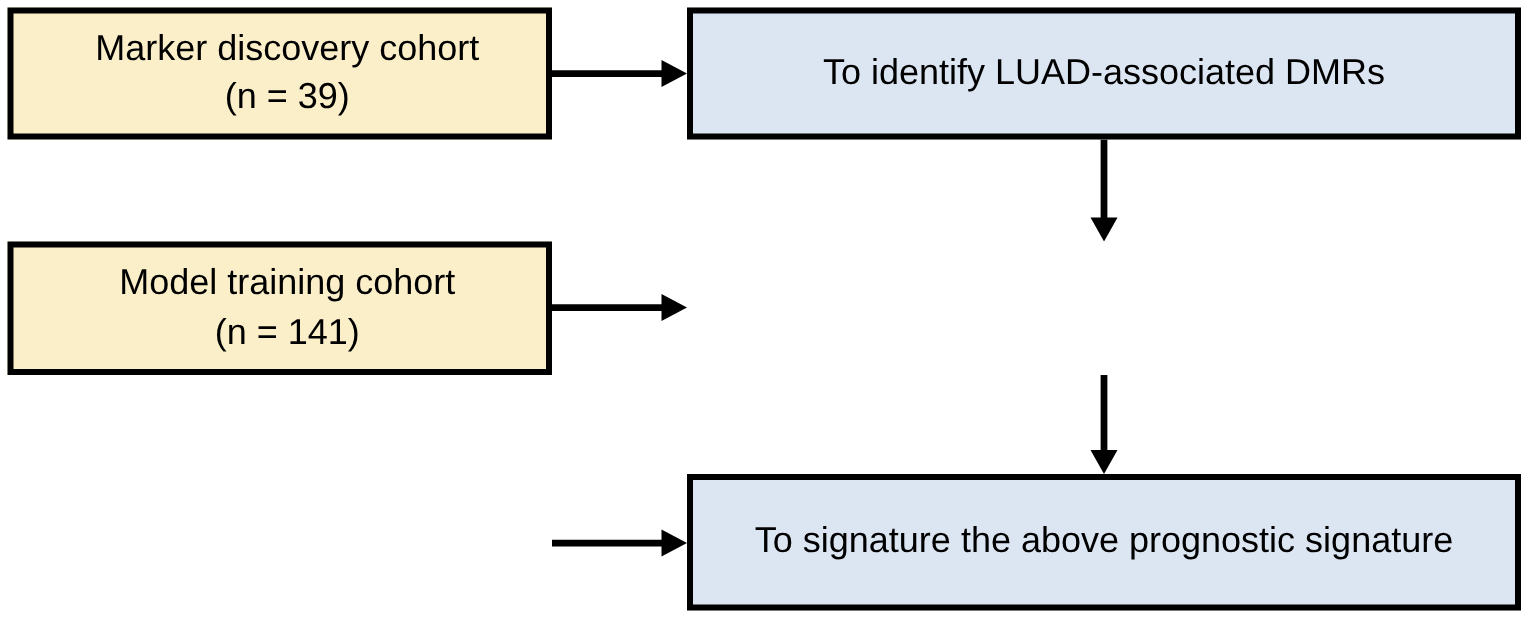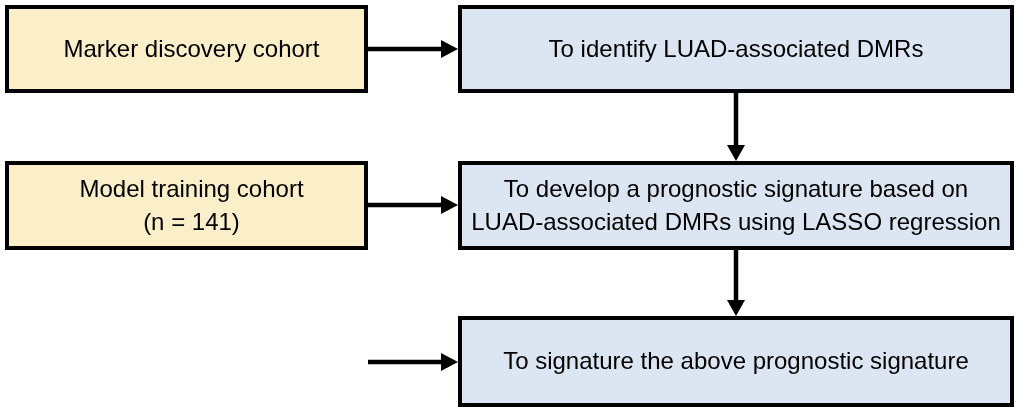--- a/index.html
+++ b/index.html
@@ -41,31 +41,29 @@
   .arrow-line { stroke: #000000; stroke-width: 4.5; }
   .arrow-head { fill: #000000; }
 </style>
 </head>
 <body>
 
 <div class="canvas">
 
   <div class="box cohort row1">
     <span>Marker discovery cohort</span>
+    <span>(n = 39)</span>
   </div>
   <div class="box step row1">
     <span>To identify LUAD-associated DMRs</span>
   </div>
 
   <div class="box cohort row2">
     <span>Model training cohort</span>
     <span>(n = 141)</span>
-  </div>
-  <div class="box step row2">
-    <span>To develop a prognostic signature based on LUAD-associated DMRs using LASSO regression</span>
   </div>
 
   <div class="box step row3">
     <span>To signature the above prognostic signature</span>
   </div>
 
   <div class="arrow" style="left:368px; top:37px;">
     <svg width="90" height="24" viewBox="0 0 90 24">
       <line class="arrow-line" x1="0" y1="12" x2="74" y2="12"></line>
       <polygon class="arrow-head" points="73,3 73,21 90,12"></polygon>

